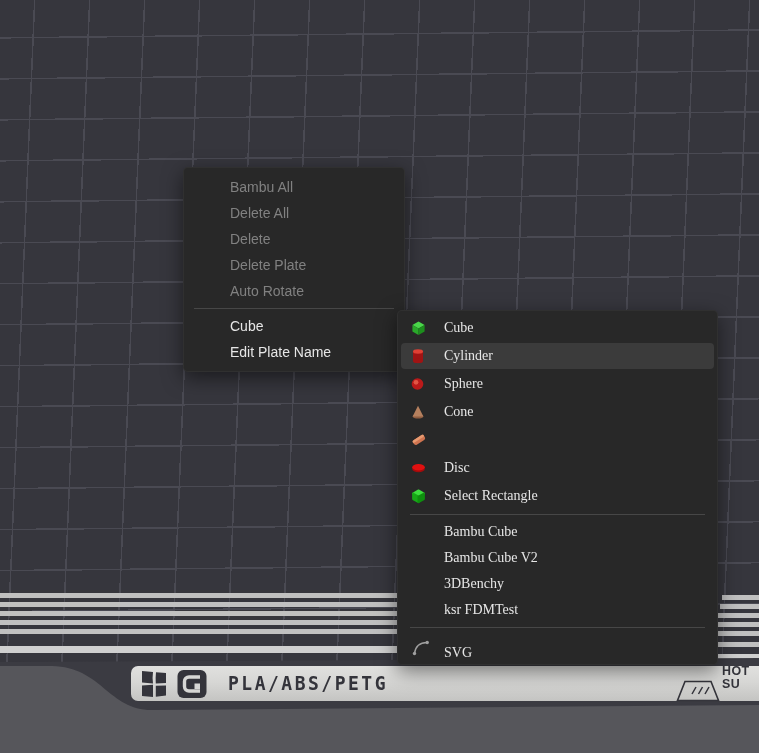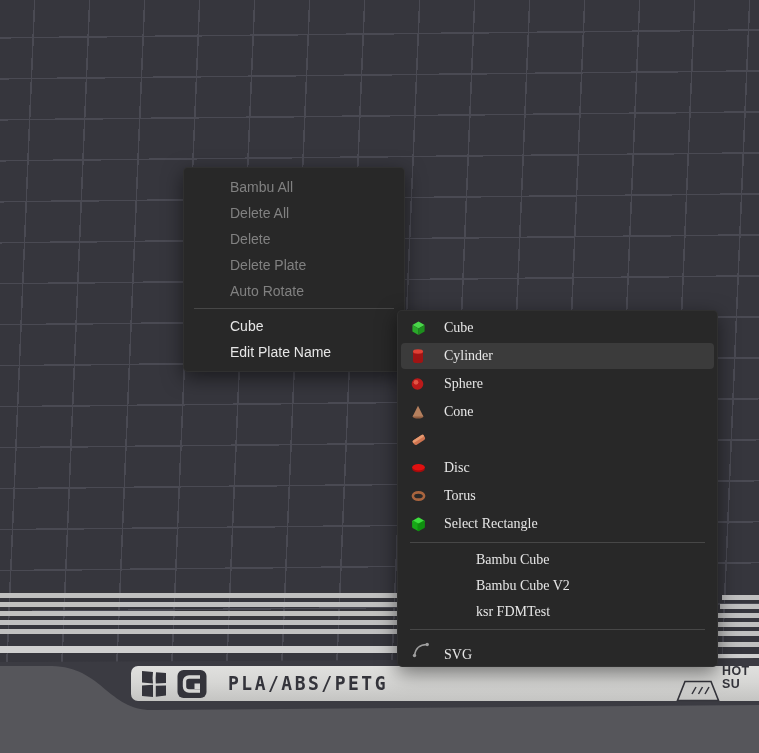--- a/index.html
+++ b/index.html
@@ -41,21 +41,21 @@
       padding:0 14px 0 46px;font-size:14px;color:var(--menu-text);cursor:default;}
   .mi.disabled{color:var(--menu-text-disabled);}
   .lefticon{position:absolute;left:12px;top:50%;transform:translateY(-50%);display:flex;}
   .chev{margin-left:auto;font-size:17px;line-height:1;color:var(--chevron-gray);font-weight:bold;}
 
   .smi{position:relative;height:28px;display:flex;align-items:center;
        padding:0 12px 0 46px;font-size:14px;color:var(--menu-text);cursor:default;}
   .smi .hl{position:absolute;inset:1px 3px;background:var(--menu-highlight);border-radius:4px;}
   .sicon{position:absolute;left:13px;top:50%;transform:translateY(-50%);display:flex;}
   .smi .lbl{position:relative;font-family:Liberation Serif, serif;}
-  .smi.model{height:26px;margin-left:32px;}
+  .smi.model{height:26px;}
   .smi.svgrow{height:29px;align-items:flex-end;}
   .sep{height:1px;background:var(--menu-separator);margin:4px 12px;}
   .ctx-menu .sep{margin:4px 10px;}
 </style>
 </head>
 <body>
 
 <div class="stage">
 
   <div class="viewport-clip">
@@ -201,28 +201,20 @@
     <div class="smi">
       <span class="sicon">
         <svg width="15" height="11" viewBox="0 0 15 11">
           <ellipse cx="7.5" cy="6.4" rx="6.3" ry="3.4" style="fill:var(--disc-body)"></ellipse>
           <ellipse cx="7.5" cy="4.8" rx="6.3" ry="3.2" style="fill:var(--disc-top)"></ellipse>
         </svg>
       </span>
       <span class="lbl">Disc</span>
     </div>
 
-    <div class="smi">
-      <span class="sicon">
-        <svg width="15" height="11" viewBox="0 0 15 11">
-          <ellipse cx="7.5" cy="5.5" rx="5.6" ry="3.6" style="fill:none;stroke:var(--torus);stroke-width:2.6"></ellipse>
-        </svg>
-      </span>
-      <span class="lbl">Torus</span>
-    </div>
 
     <div class="smi">
       <span class="sicon">
         <svg width="15" height="15" viewBox="0 0 16 16">
           <g stroke-linejoin="round" stroke-width="2">
             <polygon points="8,2 13.8,5.3 8,8.6 2.2,5.3" style="fill:var(--rrect-top);stroke:var(--rrect-top)"></polygon>
             <polygon points="2.2,5.3 8,8.6 8,14.6 2.2,11.3" style="fill:var(--rrect-left);stroke:var(--rrect-left)"></polygon>
             <polygon points="13.8,5.3 8,8.6 8,14.6 13.8,11.3" style="fill:var(--rrect-right);stroke:var(--rrect-right)"></polygon>
           </g>
         </svg>
@@ -232,20 +224,23 @@
 
     <div class="sep"></div>
 
     <div class="smi model">
       <span class="lbl">Bambu Cube</span>
     </div>
     <div class="smi model">
       <span class="lbl">Bambu Cube V2</span>
     </div>
     <div class="smi model">
+      <span class="lbl">3DBenchy</span>
+    </div>
+    <div class="smi model">
       <span class="lbl">ksr FDMTest</span>
     </div>
 
     <div class="sep"></div>
 
     <div class="smi svgrow">
       <span class="sicon">
         <svg width="20" height="20" viewBox="0 0 20 20">
           <path d="M3.5 16.5 C4.5 9 9.5 5.5 16 5.5" style="fill:none;stroke:var(--icon-gray);stroke-width:1.4"></path>
           <circle cx="3.5" cy="16.5" r="1.7" style="fill:var(--icon-gray)"></circle>

